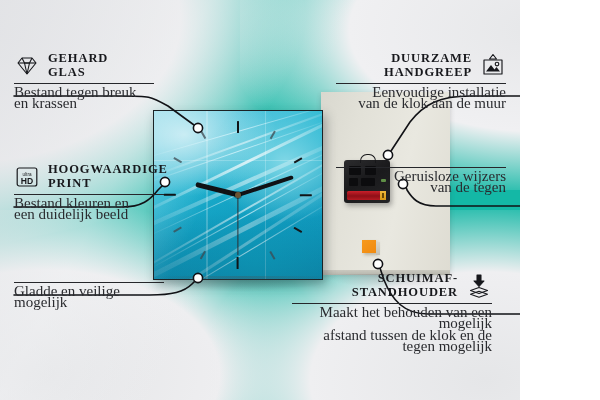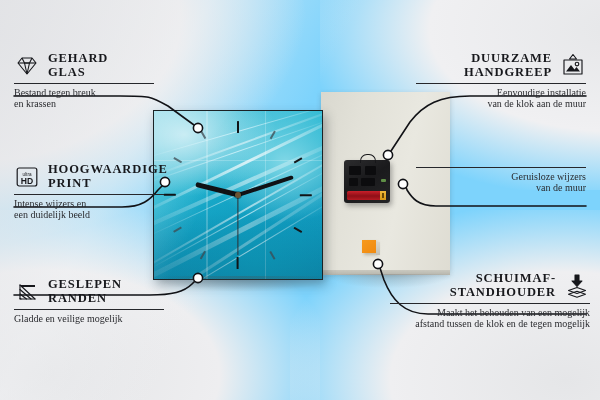--- a/index.html
+++ b/index.html
@@ -2,21 +2,21 @@
 <html><head>
 <meta charset="utf-8">
 <style>
   html,body{margin:0;padding:0;}
   body{
     width:600px;height:400px;overflow:hidden;
     font-family:"Liberation Serif", serif;
     background:#ffffff;
     position:relative;
   }
-  #stage{position:absolute;inset:0;width:600px;height:400px;overflow:hidden;background:#7dd3fc;}
+  #stage{position:absolute;inset:0;width:520px;height:400px;overflow:hidden;background:#14b8a6;}
 
   
   .bg-wash-a{
     position:absolute;left:-120px;top:-110px;width:430px;height:330px;
     background:radial-gradient(ellipse at 30% 40%, #e3e4e6 0%, #ececee 42%, rgba(255,255,255,0) 72%);
     transform:rotate(-12deg);
   }
   .bg-wash-b{
     position:absolute;right:-150px;top:-130px;width:430px;height:320px;
     background:radial-gradient(ellipse at 70% 50%, #e6e7e9 0%, #f0f0f2 45%, rgba(255,255,255,0) 75%);
@@ -52,21 +52,21 @@
     color:#17181c;
     text-transform:uppercase;
   }
   .feat-title.right{text-align:right;}
   .feat-rule{
     height:0;border-top:1.1px solid #26272b;
     margin-top:4px;margin-bottom:3px;
   }
   .feat-desc{
     font-family:"Liberation Serif", serif;
-    font-size:10px;line-height:11.4px;color:#2a2b2f;
+    font-size:15px;line-height:11.4px;color:#2a2b2f;
   }
   .feat-desc.right{text-align:right;}
   .icon-box{flex:0 0 auto;width:26px;height:26px;display:block;}
 
   
   #product{position:absolute;left:140px;top:88px;width:310px;height:210px;}
 
   .back-panel{
     position:absolute;left:181px;top:4px;width:129px;height:181px;
     background:linear-gradient(104deg,#d9d8cf 0%,#e2e1d8 26%,#e9e8e0 60%,#dedcd2 100%);
@@ -326,44 +326,26 @@
           <text x="13" y="19.6" font-family="Liberation Sans, sans-serif" font-size="8.6" font-weight="bold" text-anchor="middle" fill="#17181c">HD</text>
         </svg>
       </span>
       <span class="feat-title">
         <span>HOOGWAARDIGE</span><br>
         <span>PRINT</span>
       </span>
     </div>
     <div class="feat-rule"></div>
     <div class="feat-desc">
-      <span>Intense wijzers en</span><br>
+      <span>Bestand kleuren en</span><br>
       <span>een duidelijk beeld</span>
     </div>
   </div>
 
   <div class="feature" style="left:14px;top:278px;width:150px;">
-    <div class="feat-head">
-      <span class="icon-box">
-        <svg viewBox="0 0 26 26" width="26" height="26">
-          <g stroke="#17181c" stroke-width="1.15" fill="none" stroke-linecap="round">
-            <path d="M6,6 L21,6 L21,8 L8,8 Z" fill="#17181c" stroke="none"></path>
-            <path d="M6,6 L21,20"></path>
-            <path d="M6,10.5 L17,20"></path>
-            <path d="M6,15 L12.5,20"></path>
-            <path d="M6,19.5 L7,20"></path>
-            <path d="M6,6 L6,20 L21,20"></path>
-          </g>
-        </svg>
-      </span>
-      <span class="feat-title">
-        <span>GESLEPEN</span><br>
-        <span>RANDEN</span>
-      </span>
-    </div>
     <div class="feat-rule"></div>
     <div class="feat-desc">
       <span>Gladde en veilige mogelijk</span>
     </div>
   </div>
 
   <div class="feature" style="right:14px;top:52px;width:170px;">
     <div class="feat-head right">
       <span class="feat-title right">
         <span>DUURZAME</span><br>
@@ -384,25 +366,25 @@
     <div class="feat-desc right">
       <span>Eenvoudige installatie</span><br>
       <span>van de klok aan de muur</span>
     </div>
   </div>
 
   <div class="feature" style="right:14px;top:163px;width:170px;">
     <div class="feat-rule"></div>
     <div class="feat-desc right">
       <span>Geruisloze wijzers</span><br>
-      <span>van de muur</span>
-    </div>
-  </div>
-
-  <div class="feature" style="right:10px;top:272px;width:200px;">
+      <span>van de tegen</span>
+    </div>
+  </div>
+
+  <div class="feature" style="right:28px;top:272px;width:200px;">
     <div class="feat-head right">
       <span class="feat-title right">
         <span>SCHUIMAF-</span><br>
         <span>STANDHOUDER</span>
       </span>
       <span class="icon-box">
         <svg viewBox="0 0 26 26" width="26" height="26">
           <g fill="#17181c" stroke="#17181c" stroke-width="1.05" stroke-linejoin="round">
             <path d="M11,2 L15,2 L15,8 L18,8 L13,13.5 L8,8 L11,8 Z"></path>
             <path d="M13,14.5 L21.5,17.5 L13,20.5 L4.5,17.5 Z" fill="none"></path>

